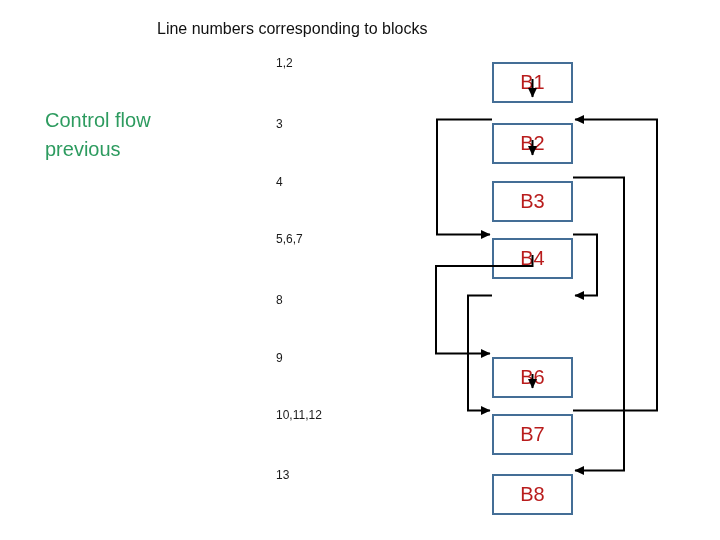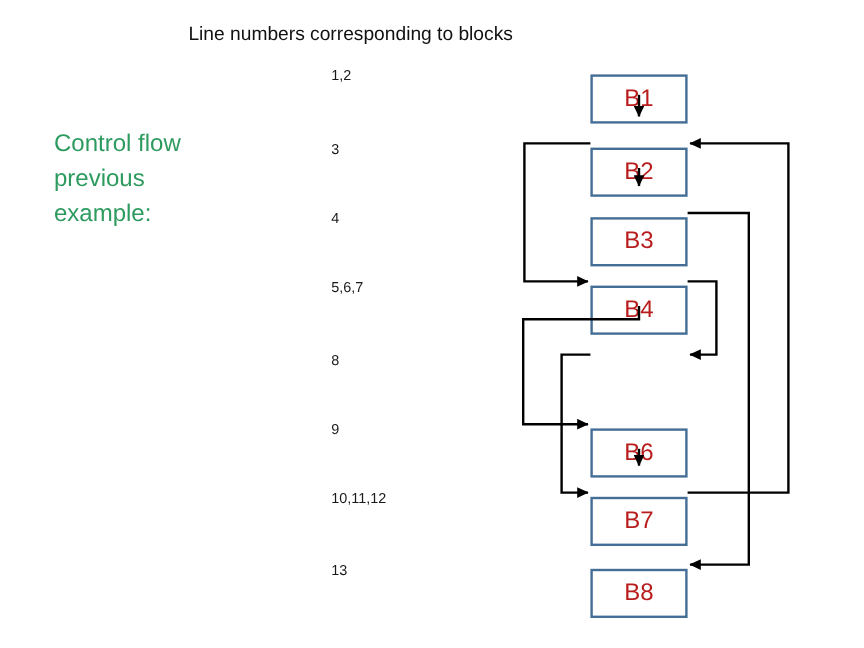--- a/index.html
+++ b/index.html
@@ -70,21 +70,20 @@
 </head>
 <body>
 
 <div class="slide">
 
   <div class="title">Line numbers corresponding to blocks</div>
 
   <div class="intro">
     <div>Control flow</div>
     <div>previous</div>
-    <div>example:</div>
   </div>
 
   <div class="line-label" style="top:43px">1,2</div>
   <div class="line-label" style="top:104px">3</div>
   <div class="line-label" style="top:162px">4</div>
   <div class="line-label" style="top:219px">5,6,7</div>
   <div class="line-label" style="top:280px">8</div>
   <div class="line-label" style="top:338px">9</div>
   <div class="line-label" style="top:395px">10,11,12</div>
   <div class="line-label" style="top:455px">13</div>

